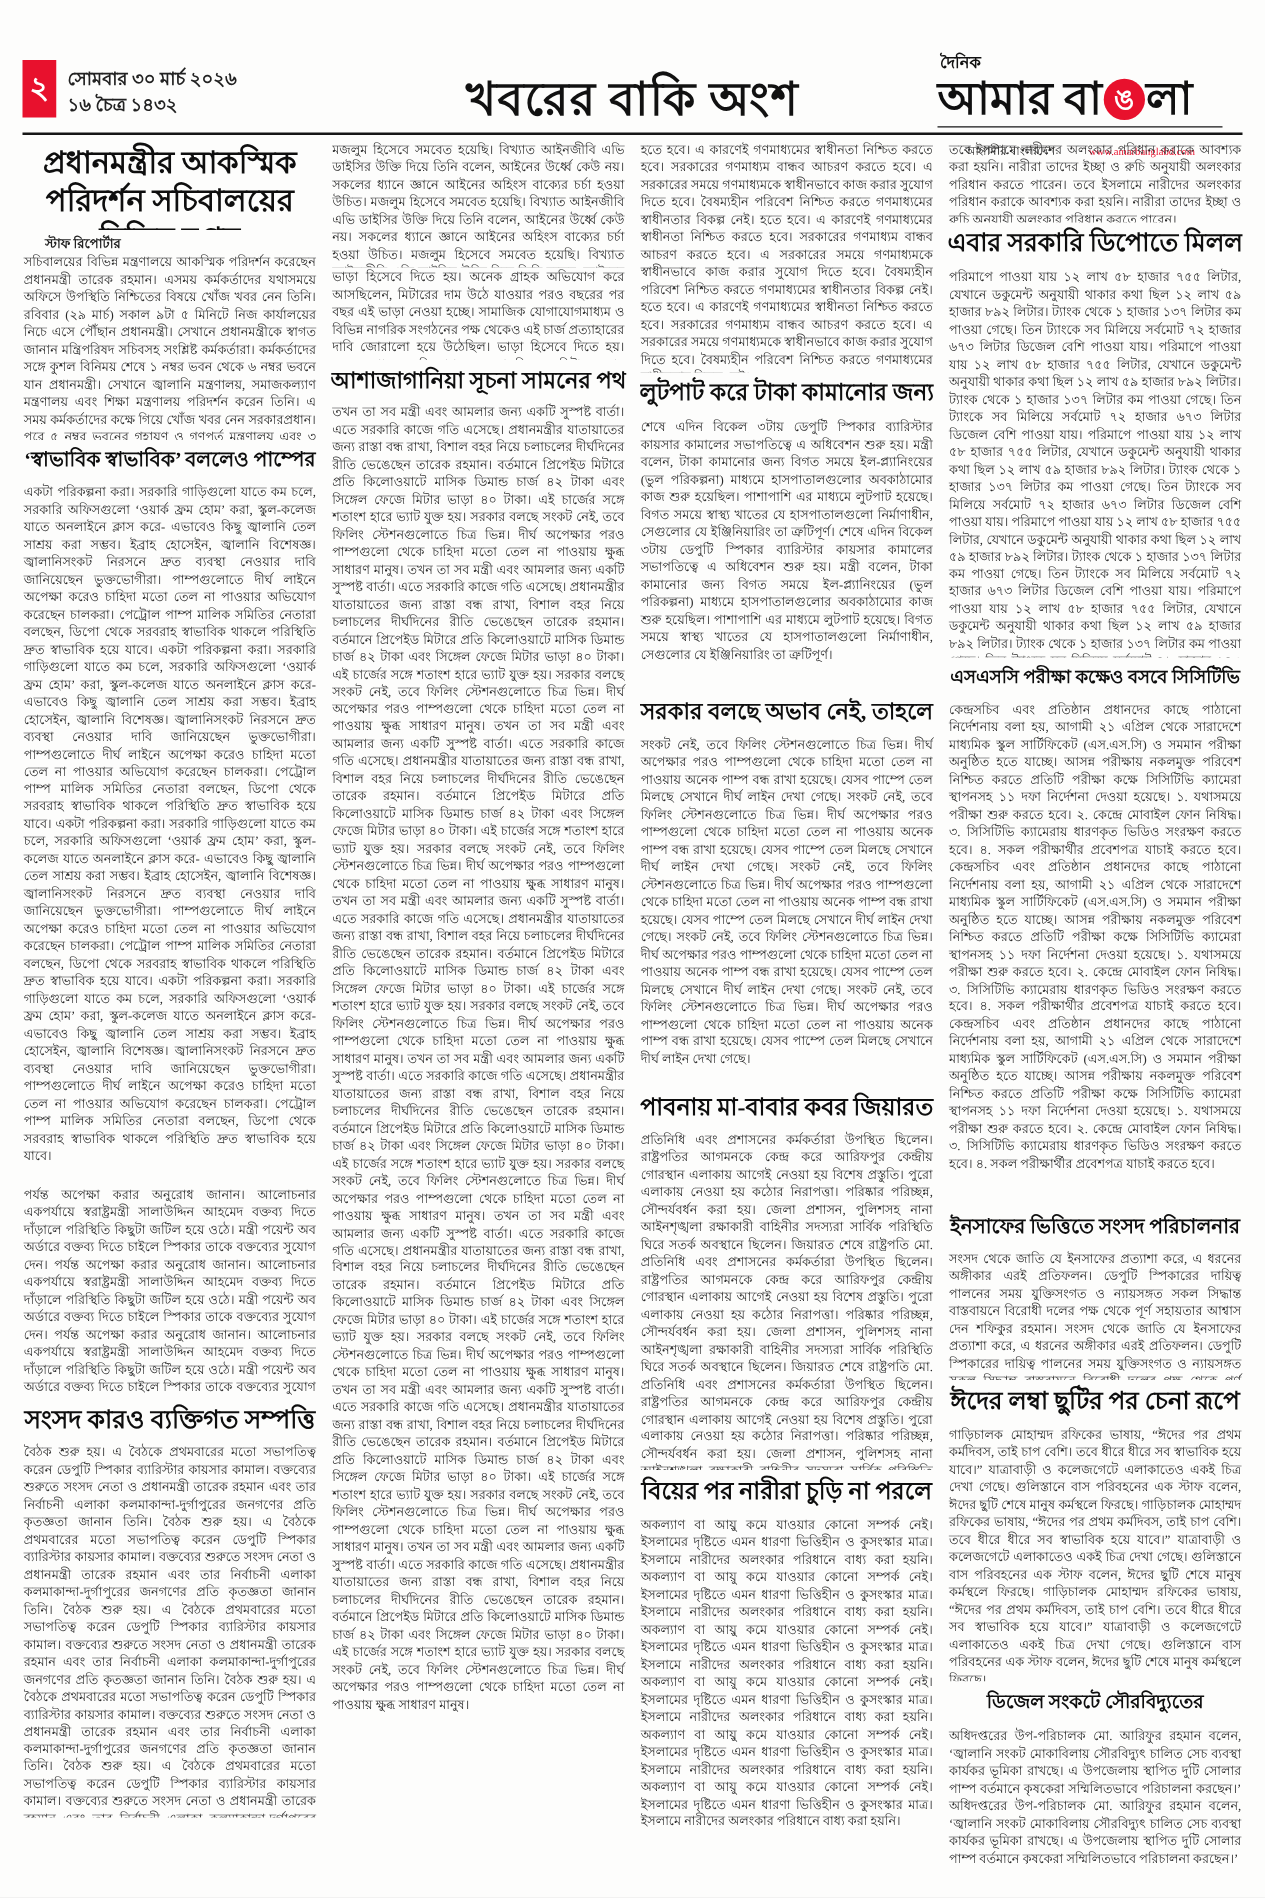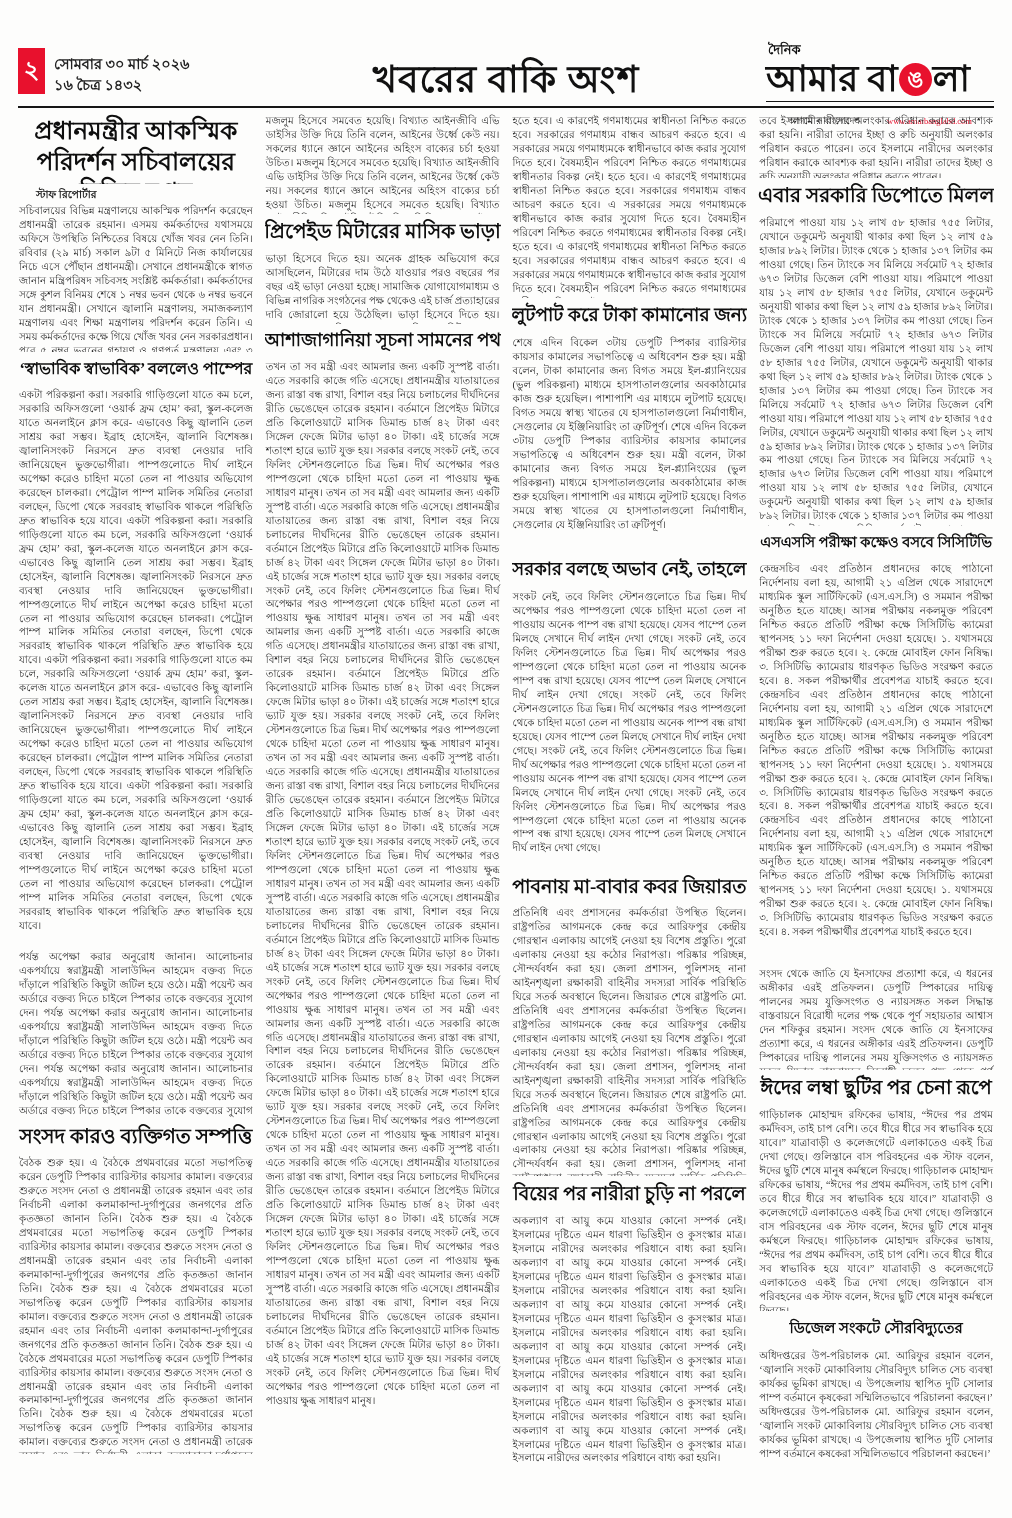--- a/index.html
+++ b/index.html
@@ -12,21 +12,21 @@
   .header { position:absolute; left:18px; right:18px; top:46px; height:62px; }
   .header-rule { position:absolute; left:18px; right:18px; top:106px; height:0;
                  border-top:2.5px solid #161616; }
   .pageno { position:absolute; left:0; top:2px; width:27px; height:46px;
             display:flex; align-items:center; justify-content:center;
             color:#fff; font-size:24px; font-weight:700; }
   .dateblock { position:absolute; left:36px; top:8px; font-size:14.5px; font-weight:700;
                line-height:1.45; color:#222; }
   .section-title { position:absolute; left:0; right:0; top:4px; text-align:center;
                    font-size:37px; font-weight:700; color:#111; letter-spacing:1px; }
-  .masthead { position:absolute; right:0; top:-6px; width:228px; }
+  .masthead { position:absolute; right:16px; top:-6px; width:228px; }
   .mast-top { font-size:13px; font-weight:700; color:#111; margin-left:2px; }
   .mast-main { font-size:36px; font-weight:700; color:#101010; line-height:1.05;
                display:flex; align-items:center; white-space:nowrap; }
   .mast-circle { display:inline-flex; width:33px; height:33px; border-radius:50%;
                  align-items:center; justify-content:center; color:#fff;
                  font-size:22px; font-weight:700; margin:0 1px; }
   .mast-under { border-top:1.5px solid #161616; margin-top:2px; padding-top:12px;
                 display:flex; justify-content:center; align-items:baseline;gap:27px; }
   .mast-sub { font-size:9.5px; color:#222; }
   .mast-site { font-size:8.5px; font-weight:400; }
@@ -80,21 +80,20 @@
         <div class="blk byline" style="height: 18px;">স্টাফ রিপোর্টার</div>
         <div class="blk bodytxt" style="height: 150px;">সচিবালয়ের বিভিন্ন মন্ত্রণালয়ে আকস্মিক পরিদর্শন করেছেন প্রধানমন্ত্রী তারেক রহমান। এসময় কর্মকর্তাদের যথাসময়ে অফিসে উপস্থিতি নিশ্চিতের বিষয়ে খোঁজ খবর নেন তিনি। রবিবার (২৯ মার্চ) সকাল ৯টা ৫ মিনিটে নিজ কার্যালয়ের নিচে এসে পৌঁছান প্রধানমন্ত্রী। সেখানে প্রধানমন্ত্রীকে স্বাগত জানান মন্ত্রিপরিষদ সচিবসহ সংশ্লিষ্ট কর্মকর্তারা। কর্মকর্তাদের সঙ্গে কুশল বিনিময় শেষে ১ নম্বর ভবন থেকে ৬ নম্বর ভবনে যান প্রধানমন্ত্রী। সেখানে জ্বালানি মন্ত্রণালয়, সমাজকল্যাণ মন্ত্রণালয় এবং শিক্ষা মন্ত্রণালয় পরিদর্শন করেন তিনি। এ সময় কর্মকর্তাদের কক্ষে গিয়ে খোঁজ খবর নেন সরকারপ্রধান। পরে ৫ নম্বর ভবনের গৃহায়ণ ও গণপূর্ত মন্ত্রণালয় এবং ৩ নম্বর ভবনের বাণিজ্য মন্ত্রণালয়ের বিভিন্ন দপ্তর পরিদর্শন করেন প্রধানমন্ত্রী। এরপর সকাল ১০ টায় নিজ কার্যালয়ে প্রবেশ করেন সরকারপ্রধান।</div>
         <div class="blk headline" style="height: 34px; font-size: 16px;">‘স্বাভাবিক স্বাভাবিক’ বললেও পাম্পের</div>
         <div class="blk bodytxt" style="height: 562px;">একটা পরিকল্পনা করা। সরকারি গাড়িগুলো যাতে কম চলে, সরকারি অফিসগুলো ‘ওয়ার্ক ফ্রম হোম’ করা, স্কুল-কলেজ যাতে অনলাইনে ক্লাস করে- এভাবেও কিছু জ্বালানি তেল সাশ্রয় করা সম্ভব। ইব্রাহ হোসেইন, জ্বালানি বিশেষজ্ঞ। জ্বালানিসংকট নিরসনে দ্রুত ব্যবস্থা নেওয়ার দাবি জানিয়েছেন ভুক্তভোগীরা। পাম্পগুলোতে দীর্ঘ লাইনে অপেক্ষা করেও চাহিদা মতো তেল না পাওয়ার অভিযোগ করেছেন চালকরা। পেট্রোল পাম্প মালিক সমিতির নেতারা বলছেন, ডিপো থেকে সরবরাহ স্বাভাবিক থাকলে পরিস্থিতি দ্রুত স্বাভাবিক হয়ে যাবে। একটা পরিকল্পনা করা। সরকারি গাড়িগুলো যাতে কম চলে, সরকারি অফিসগুলো ‘ওয়ার্ক ফ্রম হোম’ করা, স্কুল-কলেজ যাতে অনলাইনে ক্লাস করে- এভাবেও কিছু জ্বালানি তেল সাশ্রয় করা সম্ভব। ইব্রাহ হোসেইন, জ্বালানি বিশেষজ্ঞ। জ্বালানিসংকট নিরসনে দ্রুত ব্যবস্থা নেওয়ার দাবি জানিয়েছেন ভুক্তভোগীরা। পাম্পগুলোতে দীর্ঘ লাইনে অপেক্ষা করেও চাহিদা মতো তেল না পাওয়ার অভিযোগ করেছেন চালকরা। পেট্রোল পাম্প মালিক সমিতির নেতারা বলছেন, ডিপো থেকে সরবরাহ স্বাভাবিক থাকলে পরিস্থিতি দ্রুত স্বাভাবিক হয়ে যাবে। একটা পরিকল্পনা করা। সরকারি গাড়িগুলো যাতে কম চলে, সরকারি অফিসগুলো ‘ওয়ার্ক ফ্রম হোম’ করা, স্কুল-কলেজ যাতে অনলাইনে ক্লাস করে- এভাবেও কিছু জ্বালানি তেল সাশ্রয় করা সম্ভব। ইব্রাহ হোসেইন, জ্বালানি বিশেষজ্ঞ। জ্বালানিসংকট নিরসনে দ্রুত ব্যবস্থা নেওয়ার দাবি জানিয়েছেন ভুক্তভোগীরা। পাম্পগুলোতে দীর্ঘ লাইনে অপেক্ষা করেও চাহিদা মতো তেল না পাওয়ার অভিযোগ করেছেন চালকরা। পেট্রোল পাম্প মালিক সমিতির নেতারা বলছেন, ডিপো থেকে সরবরাহ স্বাভাবিক থাকলে পরিস্থিতি দ্রুত স্বাভাবিক হয়ে যাবে। একটা পরিকল্পনা করা। সরকারি গাড়িগুলো যাতে কম চলে, সরকারি অফিসগুলো ‘ওয়ার্ক ফ্রম হোম’ করা, স্কুল-কলেজ যাতে অনলাইনে ক্লাস করে- এভাবেও কিছু জ্বালানি তেল সাশ্রয় করা সম্ভব। ইব্রাহ হোসেইন, জ্বালানি বিশেষজ্ঞ। জ্বালানিসংকট নিরসনে দ্রুত ব্যবস্থা নেওয়ার দাবি জানিয়েছেন ভুক্তভোগীরা। পাম্পগুলোতে দীর্ঘ লাইনে অপেক্ষা করেও চাহিদা মতো তেল না পাওয়ার অভিযোগ করেছেন চালকরা। পেট্রোল পাম্প মালিক সমিতির নেতারা বলছেন, ডিপো থেকে সরবরাহ স্বাভাবিক থাকলে পরিস্থিতি দ্রুত স্বাভাবিক হয়ে যাবে।</div>
         <div class="blk bodytxt" style="height: 172px;">পর্যন্ত অপেক্ষা করার অনুরোধ জানান। আলোচনার একপর্যায়ে স্বরাষ্ট্রমন্ত্রী সালাউদ্দিন আহমেদ বক্তব্য দিতে দাঁড়ালে পরিস্থিতি কিছুটা জটিল হয়ে ওঠে। মন্ত্রী পয়েন্ট অব অর্ডারে বক্তব্য দিতে চাইলে স্পিকার তাকে বক্তব্যের সুযোগ দেন। পর্যন্ত অপেক্ষা করার অনুরোধ জানান। আলোচনার একপর্যায়ে স্বরাষ্ট্রমন্ত্রী সালাউদ্দিন আহমেদ বক্তব্য দিতে দাঁড়ালে পরিস্থিতি কিছুটা জটিল হয়ে ওঠে। মন্ত্রী পয়েন্ট অব অর্ডারে বক্তব্য দিতে চাইলে স্পিকার তাকে বক্তব্যের সুযোগ দেন। পর্যন্ত অপেক্ষা করার অনুরোধ জানান। আলোচনার একপর্যায়ে স্বরাষ্ট্রমন্ত্রী সালাউদ্দিন আহমেদ বক্তব্য দিতে দাঁড়ালে পরিস্থিতি কিছুটা জটিল হয়ে ওঠে। মন্ত্রী পয়েন্ট অব অর্ডারে বক্তব্য দিতে চাইলে স্পিকার তাকে বক্তব্যের সুযোগ দেন।</div>
         <div class="blk headline" style="height: 34px; font-size: 20px;">সংসদ কারও ব্যক্তিগত সম্পত্তি</div>
         <div class="blk bodytxt" style="height: 300px;">বৈঠক শুরু হয়। এ বৈঠকে প্রথমবারের মতো সভাপতিত্ব করেন ডেপুটি স্পিকার ব্যারিস্টার কায়সার কামাল। বক্তব্যের শুরুতে সংসদ নেতা ও প্রধানমন্ত্রী তারেক রহমান এবং তার নির্বাচনী এলাকা কলমাকান্দা-দুর্গাপুরের জনগণের প্রতি কৃতজ্ঞতা জানান তিনি। বৈঠক শুরু হয়। এ বৈঠকে প্রথমবারের মতো সভাপতিত্ব করেন ডেপুটি স্পিকার ব্যারিস্টার কায়সার কামাল। বক্তব্যের শুরুতে সংসদ নেতা ও প্রধানমন্ত্রী তারেক রহমান এবং তার নির্বাচনী এলাকা কলমাকান্দা-দুর্গাপুরের জনগণের প্রতি কৃতজ্ঞতা জানান তিনি। বৈঠক শুরু হয়। এ বৈঠকে প্রথমবারের মতো সভাপতিত্ব করেন ডেপুটি স্পিকার ব্যারিস্টার কায়সার কামাল। বক্তব্যের শুরুতে সংসদ নেতা ও প্রধানমন্ত্রী তারেক রহমান এবং তার নির্বাচনী এলাকা কলমাকান্দা-দুর্গাপুরের জনগণের প্রতি কৃতজ্ঞতা জানান তিনি। বৈঠক শুরু হয়। এ বৈঠকে প্রথমবারের মতো সভাপতিত্ব করেন ডেপুটি স্পিকার ব্যারিস্টার কায়সার কামাল। বক্তব্যের শুরুতে সংসদ নেতা ও প্রধানমন্ত্রী তারেক রহমান এবং তার নির্বাচনী এলাকা কলমাকান্দা-দুর্গাপুরের জনগণের প্রতি কৃতজ্ঞতা জানান তিনি। বৈঠক শুরু হয়। এ বৈঠকে প্রথমবারের মতো সভাপতিত্ব করেন ডেপুটি স্পিকার ব্যারিস্টার কায়সার কামাল। বক্তব্যের শুরুতে সংসদ নেতা ও প্রধানমন্ত্রী তারেক রহমান এবং তার নির্বাচনী এলাকা কলমাকান্দা-দুর্গাপুরের জনগণের প্রতি কৃতজ্ঞতা জানান তিনি।</div>
       </div>
       <div class="col">
         <div class="blk bodytxt" style="height: 102px;">মজলুম হিসেবে সমবেত হয়েছি। বিখ্যাত আইনজীবি এভি ডাইসির উক্তি দিয়ে তিনি বলেন, আইনের উর্ধ্বে কেউ নয়। সকলের ধ্যানে জ্ঞানে আইনের অহিংস বাক্যের চর্চা হওয়া উচিত। মজলুম হিসেবে সমবেত হয়েছি। বিখ্যাত আইনজীবি এভি ডাইসির উক্তি দিয়ে তিনি বলেন, আইনের উর্ধ্বে কেউ নয়। সকলের ধ্যানে জ্ঞানে আইনের অহিংস বাক্যের চর্চা হওয়া উচিত। মজলুম হিসেবে সমবেত হয়েছি। বিখ্যাত আইনজীবি এভি ডাইসির উক্তি দিয়ে তিনি বলেন, আইনের উর্ধ্বে কেউ নয়। সকলের ধ্যানে জ্ঞানে আইনের অহিংস বাক্যের চর্চা হওয়া উচিত।</div>
-        <div class="blk headline" style="height: 36px; font-size: 20px;">প্রিপেইড মিটারের মাসিক ভাড়া</div>
         <div class="blk bodytxt" style="height: 74px;">ভাড়া হিসেবে দিতে হয়। অনেক গ্রাহক অভিযোগ করে আসছিলেন, মিটারের দাম উঠে যাওয়ার পরও বছরের পর বছর এই ভাড়া নেওয়া হচ্ছে। সামাজিক যোগাযোগমাধ্যম ও বিভিন্ন নাগরিক সংগঠনের পক্ষ থেকেও এই চার্জ প্রত্যাহারের দাবি জোরালো হয়ে উঠেছিল। ভাড়া হিসেবে দিতে হয়। অনেক গ্রাহক অভিযোগ করে আসছিলেন, মিটারের দাম উঠে যাওয়ার পরও বছরের পর বছর এই ভাড়া নেওয়া হচ্ছে। সামাজিক যোগাযোগমাধ্যম ও বিভিন্ন নাগরিক সংগঠনের পক্ষ থেকেও এই চার্জ প্রত্যাহারের দাবি জোরালো হয়ে উঠেছিল।</div>
         <div class="blk headline" style="height: 34px; font-size: 18px;">আশাজাগানিয়া সূচনা সামনের পথ</div>
         <div class="blk bodytxt" style="height: 1090px;">তখন তা সব মন্ত্রী এবং আমলার জন্য একটি সুস্পষ্ট বার্তা। এতে সরকারি কাজে গতি এসেছে। প্রধানমন্ত্রীর যাতায়াতের জন্য রাস্তা বন্ধ রাখা, বিশাল বহর নিয়ে চলাচলের দীর্ঘদিনের রীতি ভেঙেছেন তারেক রহমান। বর্তমানে প্রিপেইড মিটারে প্রতি কিলোওয়াটে মাসিক ডিমান্ড চার্জ ৪২ টাকা এবং সিঙ্গেল ফেজে মিটার ভাড়া ৪০ টাকা। এই চার্জের সঙ্গে শতাংশ হারে ভ্যাট যুক্ত হয়। সরকার বলছে সংকট নেই, তবে ফিলিং স্টেশনগুলোতে চিত্র ভিন্ন। দীর্ঘ অপেক্ষার পরও পাম্পগুলো থেকে চাহিদা মতো তেল না পাওয়ায় ক্ষুব্ধ সাধারণ মানুষ। তখন তা সব মন্ত্রী এবং আমলার জন্য একটি সুস্পষ্ট বার্তা। এতে সরকারি কাজে গতি এসেছে। প্রধানমন্ত্রীর যাতায়াতের জন্য রাস্তা বন্ধ রাখা, বিশাল বহর নিয়ে চলাচলের দীর্ঘদিনের রীতি ভেঙেছেন তারেক রহমান। বর্তমানে প্রিপেইড মিটারে প্রতি কিলোওয়াটে মাসিক ডিমান্ড চার্জ ৪২ টাকা এবং সিঙ্গেল ফেজে মিটার ভাড়া ৪০ টাকা। এই চার্জের সঙ্গে শতাংশ হারে ভ্যাট যুক্ত হয়। সরকার বলছে সংকট নেই, তবে ফিলিং স্টেশনগুলোতে চিত্র ভিন্ন। দীর্ঘ অপেক্ষার পরও পাম্পগুলো থেকে চাহিদা মতো তেল না পাওয়ায় ক্ষুব্ধ সাধারণ মানুষ। তখন তা সব মন্ত্রী এবং আমলার জন্য একটি সুস্পষ্ট বার্তা। এতে সরকারি কাজে গতি এসেছে। প্রধানমন্ত্রীর যাতায়াতের জন্য রাস্তা বন্ধ রাখা, বিশাল বহর নিয়ে চলাচলের দীর্ঘদিনের রীতি ভেঙেছেন তারেক রহমান। বর্তমানে প্রিপেইড মিটারে প্রতি কিলোওয়াটে মাসিক ডিমান্ড চার্জ ৪২ টাকা এবং সিঙ্গেল ফেজে মিটার ভাড়া ৪০ টাকা। এই চার্জের সঙ্গে শতাংশ হারে ভ্যাট যুক্ত হয়। সরকার বলছে সংকট নেই, তবে ফিলিং স্টেশনগুলোতে চিত্র ভিন্ন। দীর্ঘ অপেক্ষার পরও পাম্পগুলো থেকে চাহিদা মতো তেল না পাওয়ায় ক্ষুব্ধ সাধারণ মানুষ। তখন তা সব মন্ত্রী এবং আমলার জন্য একটি সুস্পষ্ট বার্তা। এতে সরকারি কাজে গতি এসেছে। প্রধানমন্ত্রীর যাতায়াতের জন্য রাস্তা বন্ধ রাখা, বিশাল বহর নিয়ে চলাচলের দীর্ঘদিনের রীতি ভেঙেছেন তারেক রহমান। বর্তমানে প্রিপেইড মিটারে প্রতি কিলোওয়াটে মাসিক ডিমান্ড চার্জ ৪২ টাকা এবং সিঙ্গেল ফেজে মিটার ভাড়া ৪০ টাকা। এই চার্জের সঙ্গে শতাংশ হারে ভ্যাট যুক্ত হয়। সরকার বলছে সংকট নেই, তবে ফিলিং স্টেশনগুলোতে চিত্র ভিন্ন। দীর্ঘ অপেক্ষার পরও পাম্পগুলো থেকে চাহিদা মতো তেল না পাওয়ায় ক্ষুব্ধ সাধারণ মানুষ। তখন তা সব মন্ত্রী এবং আমলার জন্য একটি সুস্পষ্ট বার্তা। এতে সরকারি কাজে গতি এসেছে। প্রধানমন্ত্রীর যাতায়াতের জন্য রাস্তা বন্ধ রাখা, বিশাল বহর নিয়ে চলাচলের দীর্ঘদিনের রীতি ভেঙেছেন তারেক রহমান। বর্তমানে প্রিপেইড মিটারে প্রতি কিলোওয়াটে মাসিক ডিমান্ড চার্জ ৪২ টাকা এবং সিঙ্গেল ফেজে মিটার ভাড়া ৪০ টাকা। এই চার্জের সঙ্গে শতাংশ হারে ভ্যাট যুক্ত হয়। সরকার বলছে সংকট নেই, তবে ফিলিং স্টেশনগুলোতে চিত্র ভিন্ন। দীর্ঘ অপেক্ষার পরও পাম্পগুলো থেকে চাহিদা মতো তেল না পাওয়ায় ক্ষুব্ধ সাধারণ মানুষ। তখন তা সব মন্ত্রী এবং আমলার জন্য একটি সুস্পষ্ট বার্তা। এতে সরকারি কাজে গতি এসেছে। প্রধানমন্ত্রীর যাতায়াতের জন্য রাস্তা বন্ধ রাখা, বিশাল বহর নিয়ে চলাচলের দীর্ঘদিনের রীতি ভেঙেছেন তারেক রহমান। বর্তমানে প্রিপেইড মিটারে প্রতি কিলোওয়াটে মাসিক ডিমান্ড চার্জ ৪২ টাকা এবং সিঙ্গেল ফেজে মিটার ভাড়া ৪০ টাকা। এই চার্জের সঙ্গে শতাংশ হারে ভ্যাট যুক্ত হয়। সরকার বলছে সংকট নেই, তবে ফিলিং স্টেশনগুলোতে চিত্র ভিন্ন। দীর্ঘ অপেক্ষার পরও পাম্পগুলো থেকে চাহিদা মতো তেল না পাওয়ায় ক্ষুব্ধ সাধারণ মানুষ। তখন তা সব মন্ত্রী এবং আমলার জন্য একটি সুস্পষ্ট বার্তা। এতে সরকারি কাজে গতি এসেছে। প্রধানমন্ত্রীর যাতায়াতের জন্য রাস্তা বন্ধ রাখা, বিশাল বহর নিয়ে চলাচলের দীর্ঘদিনের রীতি ভেঙেছেন তারেক রহমান। বর্তমানে প্রিপেইড মিটারে প্রতি কিলোওয়াটে মাসিক ডিমান্ড চার্জ ৪২ টাকা এবং সিঙ্গেল ফেজে মিটার ভাড়া ৪০ টাকা। এই চার্জের সঙ্গে শতাংশ হারে ভ্যাট যুক্ত হয়। সরকার বলছে সংকট নেই, তবে ফিলিং স্টেশনগুলোতে চিত্র ভিন্ন। দীর্ঘ অপেক্ষার পরও পাম্পগুলো থেকে চাহিদা মতো তেল না পাওয়ায় ক্ষুব্ধ সাধারণ মানুষ। তখন তা সব মন্ত্রী এবং আমলার জন্য একটি সুস্পষ্ট বার্তা। এতে সরকারি কাজে গতি এসেছে। প্রধানমন্ত্রীর যাতায়াতের জন্য রাস্তা বন্ধ রাখা, বিশাল বহর নিয়ে চলাচলের দীর্ঘদিনের রীতি ভেঙেছেন তারেক রহমান। বর্তমানে প্রিপেইড মিটারে প্রতি কিলোওয়াটে মাসিক ডিমান্ড চার্জ ৪২ টাকা এবং সিঙ্গেল ফেজে মিটার ভাড়া ৪০ টাকা। এই চার্জের সঙ্গে শতাংশ হারে ভ্যাট যুক্ত হয়। সরকার বলছে সংকট নেই, তবে ফিলিং স্টেশনগুলোতে চিত্র ভিন্ন। দীর্ঘ অপেক্ষার পরও পাম্পগুলো থেকে চাহিদা মতো তেল না পাওয়ায় ক্ষুব্ধ সাধারণ মানুষ।</div>
       </div>
       <div class="col">
         <div class="blk bodytxt" style="height: 186px;">হতে হবে। এ কারণেই গণমাধ্যমের স্বাধীনতা নিশ্চিত করতে হবে। সরকারের গণমাধ্যম বান্ধব আচরণ করতে হবে। এ সরকারের সময়ে গণমাধ্যমকে স্বাধীনভাবে কাজ করার সুযোগ দিতে হবে। বৈষম্যহীন পরিবেশ নিশ্চিত করতে গণমাধ্যমের স্বাধীনতার বিকল্প নেই। হতে হবে। এ কারণেই গণমাধ্যমের স্বাধীনতা নিশ্চিত করতে হবে। সরকারের গণমাধ্যম বান্ধব আচরণ করতে হবে। এ সরকারের সময়ে গণমাধ্যমকে স্বাধীনভাবে কাজ করার সুযোগ দিতে হবে। বৈষম্যহীন পরিবেশ নিশ্চিত করতে গণমাধ্যমের স্বাধীনতার বিকল্প নেই। হতে হবে। এ কারণেই গণমাধ্যমের স্বাধীনতা নিশ্চিত করতে হবে। সরকারের গণমাধ্যম বান্ধব আচরণ করতে হবে। এ সরকারের সময়ে গণমাধ্যমকে স্বাধীনভাবে কাজ করার সুযোগ দিতে হবে। বৈষম্যহীন পরিবেশ নিশ্চিত করতে গণমাধ্যমের স্বাধীনতার বিকল্প নেই।</div>
         <div class="blk headline" style="height: 36px; font-size: 18.5px;">লুটপাট করে টাকা কামানোর জন্য</div>
         <div class="blk bodytxt" style="height: 218px;">শেষে এদিন বিকেল ৩টায় ডেপুটি স্পিকার ব্যারিস্টার কায়সার কামালের সভাপতিত্বে এ অধিবেশন শুরু হয়। মন্ত্রী বলেন, টাকা কামানোর জন্য বিগত সময়ে ইল-প্ল্যানিংয়ের (ভুল পরিকল্পনা) মাধ্যমে হাসপাতালগুলোর অবকাঠামোর কাজ শুরু হয়েছিল। পাশাপাশি এর মাধ্যমে লুটপাট হয়েছে। বিগত সময়ে স্বাস্থ্য খাতের যে হাসপাতালগুলো নির্মাণাধীন, সেগুলোর যে ইঞ্জিনিয়ারিং তা ত্রুটিপূর্ণ। শেষে এদিন বিকেল ৩টায় ডেপুটি স্পিকার ব্যারিস্টার কায়সার কামালের সভাপতিত্বে এ অধিবেশন শুরু হয়। মন্ত্রী বলেন, টাকা কামানোর জন্য বিগত সময়ে ইল-প্ল্যানিংয়ের (ভুল পরিকল্পনা) মাধ্যমে হাসপাতালগুলোর অবকাঠামোর কাজ শুরু হয়েছিল। পাশাপাশি এর মাধ্যমে লুটপাট হয়েছে। বিগত সময়ে স্বাস্থ্য খাতের যে হাসপাতালগুলো নির্মাণাধীন, সেগুলোর যে ইঞ্জিনিয়ারিং তা ত্রুটিপূর্ণ।</div>
         <div class="blk headline" style="height: 36px; font-size: 18px;">সরকার বলছে অভাব নেই, তাহলে</div>
         <div class="blk bodytxt" style="height: 282px;">সংকট নেই, তবে ফিলিং স্টেশনগুলোতে চিত্র ভিন্ন। দীর্ঘ অপেক্ষার পরও পাম্পগুলো থেকে চাহিদা মতো তেল না পাওয়ায় অনেক পাম্প বন্ধ রাখা হয়েছে। যেসব পাম্পে তেল মিলছে সেখানে দীর্ঘ লাইন দেখা গেছে। সংকট নেই, তবে ফিলিং স্টেশনগুলোতে চিত্র ভিন্ন। দীর্ঘ অপেক্ষার পরও পাম্পগুলো থেকে চাহিদা মতো তেল না পাওয়ায় অনেক পাম্প বন্ধ রাখা হয়েছে। যেসব পাম্পে তেল মিলছে সেখানে দীর্ঘ লাইন দেখা গেছে। সংকট নেই, তবে ফিলিং স্টেশনগুলোতে চিত্র ভিন্ন। দীর্ঘ অপেক্ষার পরও পাম্পগুলো থেকে চাহিদা মতো তেল না পাওয়ায় অনেক পাম্প বন্ধ রাখা হয়েছে। যেসব পাম্পে তেল মিলছে সেখানে দীর্ঘ লাইন দেখা গেছে। সংকট নেই, তবে ফিলিং স্টেশনগুলোতে চিত্র ভিন্ন। দীর্ঘ অপেক্ষার পরও পাম্পগুলো থেকে চাহিদা মতো তেল না পাওয়ায় অনেক পাম্প বন্ধ রাখা হয়েছে। যেসব পাম্পে তেল মিলছে সেখানে দীর্ঘ লাইন দেখা গেছে। সংকট নেই, তবে ফিলিং স্টেশনগুলোতে চিত্র ভিন্ন। দীর্ঘ অপেক্ষার পরও পাম্পগুলো থেকে চাহিদা মতো তেল না পাওয়ায় অনেক পাম্প বন্ধ রাখা হয়েছে। যেসব পাম্পে তেল মিলছে সেখানে দীর্ঘ লাইন দেখা গেছে।</div>
@@ -102,20 +101,21 @@
         <div class="blk bodytxt" style="height: 272px;">প্রতিনিধি এবং প্রশাসনের কর্মকর্তারা উপস্থিত ছিলেন। রাষ্ট্রপতির আগমনকে কেন্দ্র করে আরিফপুর কেন্দ্রীয় গোরস্থান এলাকায় আগেই নেওয়া হয় বিশেষ প্রস্তুতি। পুরো এলাকায় নেওয়া হয় কঠোর নিরাপত্তা। পরিষ্কার পরিচ্ছন্ন, সৌন্দর্যবর্ধন করা হয়। জেলা প্রশাসন, পুলিশসহ নানা আইনশৃঙ্খলা রক্ষাকারী বাহিনীর সদস্যরা সার্বিক পরিস্থিতি ঘিরে সতর্ক অবস্থানে ছিলেন। জিয়ারত শেষে রাষ্ট্রপতি মো. প্রতিনিধি এবং প্রশাসনের কর্মকর্তারা উপস্থিত ছিলেন। রাষ্ট্রপতির আগমনকে কেন্দ্র করে আরিফপুর কেন্দ্রীয় গোরস্থান এলাকায় আগেই নেওয়া হয় বিশেষ প্রস্তুতি। পুরো এলাকায় নেওয়া হয় কঠোর নিরাপত্তা। পরিষ্কার পরিচ্ছন্ন, সৌন্দর্যবর্ধন করা হয়। জেলা প্রশাসন, পুলিশসহ নানা আইনশৃঙ্খলা রক্ষাকারী বাহিনীর সদস্যরা সার্বিক পরিস্থিতি ঘিরে সতর্ক অবস্থানে ছিলেন। জিয়ারত শেষে রাষ্ট্রপতি মো. প্রতিনিধি এবং প্রশাসনের কর্মকর্তারা উপস্থিত ছিলেন। রাষ্ট্রপতির আগমনকে কেন্দ্র করে আরিফপুর কেন্দ্রীয় গোরস্থান এলাকায় আগেই নেওয়া হয় বিশেষ প্রস্তুতি। পুরো এলাকায় নেওয়া হয় কঠোর নিরাপত্তা। পরিষ্কার পরিচ্ছন্ন, সৌন্দর্যবর্ধন করা হয়। জেলা প্রশাসন, পুলিশসহ নানা আইনশৃঙ্খলা রক্ষাকারী বাহিনীর সদস্যরা সার্বিক পরিস্থিতি ঘিরে সতর্ক অবস্থানে ছিলেন। জিয়ারত শেষে রাষ্ট্রপতি মো.</div>
         <div class="blk headline" style="height: 36px; font-size: 19px;">বিয়ের পর নারীরা চুড়ি না পরলে</div>
         <div class="blk bodytxt" style="height: 250px;">অকল্যাণ বা আয়ু কমে যাওয়ার কোনো সম্পর্ক নেই। ইসলামের দৃষ্টিতে এমন ধারণা ভিত্তিহীন ও কুসংস্কার মাত্র। ইসলামে নারীদের অলংকার পরিধানে বাধ্য করা হয়নি। অকল্যাণ বা আয়ু কমে যাওয়ার কোনো সম্পর্ক নেই। ইসলামের দৃষ্টিতে এমন ধারণা ভিত্তিহীন ও কুসংস্কার মাত্র। ইসলামে নারীদের অলংকার পরিধানে বাধ্য করা হয়নি। অকল্যাণ বা আয়ু কমে যাওয়ার কোনো সম্পর্ক নেই। ইসলামের দৃষ্টিতে এমন ধারণা ভিত্তিহীন ও কুসংস্কার মাত্র। ইসলামে নারীদের অলংকার পরিধানে বাধ্য করা হয়নি। অকল্যাণ বা আয়ু কমে যাওয়ার কোনো সম্পর্ক নেই। ইসলামের দৃষ্টিতে এমন ধারণা ভিত্তিহীন ও কুসংস্কার মাত্র। ইসলামে নারীদের অলংকার পরিধানে বাধ্য করা হয়নি। অকল্যাণ বা আয়ু কমে যাওয়ার কোনো সম্পর্ক নেই। ইসলামের দৃষ্টিতে এমন ধারণা ভিত্তিহীন ও কুসংস্কার মাত্র। ইসলামে নারীদের অলংকার পরিধানে বাধ্য করা হয়নি। অকল্যাণ বা আয়ু কমে যাওয়ার কোনো সম্পর্ক নেই। ইসলামের দৃষ্টিতে এমন ধারণা ভিত্তিহীন ও কুসংস্কার মাত্র। ইসলামে নারীদের অলংকার পরিধানে বাধ্য করা হয়নি।</div>
       </div>
       <div class="col">
         <div class="blk bodytxt" style="height: 66px;">তবে ইসলামে নারীদের অলংকার পরিধান করাকে আবশ্যক করা হয়নি। নারীরা তাদের ইচ্ছা ও রুচি অনুযায়ী অলংকার পরিধান করতে পারেন। তবে ইসলামে নারীদের অলংকার পরিধান করাকে আবশ্যক করা হয়নি। নারীরা তাদের ইচ্ছা ও রুচি অনুযায়ী অলংকার পরিধান করতে পারেন।</div>
         <div class="blk headline" style="height: 36px; font-size: 20px;">এবার সরকারি ডিপোতে মিলল</div>
         <div class="blk bodytxt" style="height: 312px;">পরিমাপে পাওয়া যায় ১২ লাখ ৫৮ হাজার ৭৫৫ লিটার, যেখানে ডকুমেন্ট অনুযায়ী থাকার কথা ছিল ১২ লাখ ৫৯ হাজার ৮৯২ লিটার। ট্যাংক থেকে ১ হাজার ১৩৭ লিটার কম পাওয়া গেছে। তিন ট্যাংকে সব মিলিয়ে সর্বমোট ৭২ হাজার ৬৭৩ লিটার ডিজেল বেশি পাওয়া যায়। পরিমাপে পাওয়া যায় ১২ লাখ ৫৮ হাজার ৭৫৫ লিটার, যেখানে ডকুমেন্ট অনুযায়ী থাকার কথা ছিল ১২ লাখ ৫৯ হাজার ৮৯২ লিটার। ট্যাংক থেকে ১ হাজার ১৩৭ লিটার কম পাওয়া গেছে। তিন ট্যাংকে সব মিলিয়ে সর্বমোট ৭২ হাজার ৬৭৩ লিটার ডিজেল বেশি পাওয়া যায়। পরিমাপে পাওয়া যায় ১২ লাখ ৫৮ হাজার ৭৫৫ লিটার, যেখানে ডকুমেন্ট অনুযায়ী থাকার কথা ছিল ১২ লাখ ৫৯ হাজার ৮৯২ লিটার। ট্যাংক থেকে ১ হাজার ১৩৭ লিটার কম পাওয়া গেছে। তিন ট্যাংকে সব মিলিয়ে সর্বমোট ৭২ হাজার ৬৭৩ লিটার ডিজেল বেশি পাওয়া যায়। পরিমাপে পাওয়া যায় ১২ লাখ ৫৮ হাজার ৭৫৫ লিটার, যেখানে ডকুমেন্ট অনুযায়ী থাকার কথা ছিল ১২ লাখ ৫৯ হাজার ৮৯২ লিটার। ট্যাংক থেকে ১ হাজার ১৩৭ লিটার কম পাওয়া গেছে। তিন ট্যাংকে সব মিলিয়ে সর্বমোট ৭২ হাজার ৬৭৩ লিটার ডিজেল বেশি পাওয়া যায়। পরিমাপে পাওয়া যায় ১২ লাখ ৫৮ হাজার ৭৫৫ লিটার, যেখানে ডকুমেন্ট অনুযায়ী থাকার কথা ছিল ১২ লাখ ৫৯ হাজার ৮৯২ লিটার। ট্যাংক থেকে ১ হাজার ১৩৭ লিটার কম পাওয়া গেছে। তিন ট্যাংকে সব মিলিয়ে সর্বমোট ৭২ হাজার ৬৭৩ লিটার ডিজেল বেশি পাওয়া যায়।</div>
         <div class="blk headline" style="height: 34px; font-size: 14.5px;">এসএসসি পরীক্ষা কক্ষেও বসবে সিসিটিভি</div>
         <div class="blk bodytxt" style="height: 405px;">কেন্দ্রসচিব এবং প্রতিষ্ঠান প্রধানদের কাছে পাঠানো নির্দেশনায় বলা হয়, আগামী ২১ এপ্রিল থেকে সারাদেশে মাধ্যমিক স্কুল সার্টিফিকেট (এস.এস.সি) ও সমমান পরীক্ষা অনুষ্ঠিত হতে যাচ্ছে। আসন্ন পরীক্ষায় নকলমুক্ত পরিবেশ নিশ্চিত করতে প্রতিটি পরীক্ষা কক্ষে সিসিটিভি ক্যামেরা স্থাপনসহ ১১ দফা নির্দেশনা দেওয়া হয়েছে। ১. যথাসময়ে পরীক্ষা শুরু করতে হবে। ২. কেন্দ্রে মোবাইল ফোন নিষিদ্ধ। ৩. সিসিটিভি ক্যামেরায় ধারণকৃত ভিডিও সংরক্ষণ করতে হবে। ৪. সকল পরীক্ষার্থীর প্রবেশপত্র যাচাই করতে হবে। কেন্দ্রসচিব এবং প্রতিষ্ঠান প্রধানদের কাছে পাঠানো নির্দেশনায় বলা হয়, আগামী ২১ এপ্রিল থেকে সারাদেশে মাধ্যমিক স্কুল সার্টিফিকেট (এস.এস.সি) ও সমমান পরীক্ষা অনুষ্ঠিত হতে যাচ্ছে। আসন্ন পরীক্ষায় নকলমুক্ত পরিবেশ নিশ্চিত করতে প্রতিটি পরীক্ষা কক্ষে সিসিটিভি ক্যামেরা স্থাপনসহ ১১ দফা নির্দেশনা দেওয়া হয়েছে। ১. যথাসময়ে পরীক্ষা শুরু করতে হবে। ২. কেন্দ্রে মোবাইল ফোন নিষিদ্ধ। ৩. সিসিটিভি ক্যামেরায় ধারণকৃত ভিডিও সংরক্ষণ করতে হবে। ৪. সকল পরীক্ষার্থীর প্রবেশপত্র যাচাই করতে হবে। কেন্দ্রসচিব এবং প্রতিষ্ঠান প্রধানদের কাছে পাঠানো নির্দেশনায় বলা হয়, আগামী ২১ এপ্রিল থেকে সারাদেশে মাধ্যমিক স্কুল সার্টিফিকেট (এস.এস.সি) ও সমমান পরীক্ষা অনুষ্ঠিত হতে যাচ্ছে। আসন্ন পরীক্ষায় নকলমুক্ত পরিবেশ নিশ্চিত করতে প্রতিটি পরীক্ষা কক্ষে সিসিটিভি ক্যামেরা স্থাপনসহ ১১ দফা নির্দেশনা দেওয়া হয়েছে। ১. যথাসময়ে পরীক্ষা শুরু করতে হবে। ২. কেন্দ্রে মোবাইল ফোন নিষিদ্ধ। ৩. সিসিটিভি ক্যামেরায় ধারণকৃত ভিডিও সংরক্ষণ করতে হবে। ৪. সকল পরীক্ষার্থীর প্রবেশপত্র যাচাই করতে হবে।</div>
+        <div class="blk headline" style="height: 34px; font-size: 16px;">ইনসাফের ভিত্তিতে সংসদ পরিচালনার</div>
         <div class="blk bodytxt" style="height: 105px;">সংসদ থেকে জাতি যে ইনসাফের প্রত্যাশা করে, এ ধরনের অঙ্গীকার এরই প্রতিফলন। ডেপুটি স্পিকারের দায়িত্ব পালনের সময় যুক্তিসংগত ও ন্যায়সঙ্গত সকল সিদ্ধান্ত বাস্তবায়নে বিরোধী দলের পক্ষ থেকে পূর্ণ সহায়তার আশ্বাস দেন শফিকুর রহমান। সংসদ থেকে জাতি যে ইনসাফের প্রত্যাশা করে, এ ধরনের অঙ্গীকার এরই প্রতিফলন। ডেপুটি স্পিকারের দায়িত্ব পালনের সময় যুক্তিসংগত ও ন্যায়সঙ্গত সকল সিদ্ধান্ত বাস্তবায়নে বিরোধী দলের পক্ষ থেকে পূর্ণ সহায়তার আশ্বাস দেন শফিকুর রহমান।</div>
         <div class="blk headline" style="height: 36px; font-size: 19.5px;">ঈদের লম্বা ছুটির পর চেনা রূপে</div>
         <div class="blk bodytxt" style="height: 205px;">গাড়িচালক মোহাম্মদ রফিকের ভাষায়, “ঈদের পর প্রথম কর্মদিবস, তাই চাপ বেশি। তবে ধীরে ধীরে সব স্বাভাবিক হয়ে যাবে।” যাত্রাবাড়ী ও কলেজগেটে এলাকাতেও একই চিত্র দেখা গেছে। গুলিস্তানে বাস পরিবহনের এক স্টাফ বলেন, ঈদের ছুটি শেষে মানুষ কর্মস্থলে ফিরছে। গাড়িচালক মোহাম্মদ রফিকের ভাষায়, “ঈদের পর প্রথম কর্মদিবস, তাই চাপ বেশি। তবে ধীরে ধীরে সব স্বাভাবিক হয়ে যাবে।” যাত্রাবাড়ী ও কলেজগেটে এলাকাতেও একই চিত্র দেখা গেছে। গুলিস্তানে বাস পরিবহনের এক স্টাফ বলেন, ঈদের ছুটি শেষে মানুষ কর্মস্থলে ফিরছে। গাড়িচালক মোহাম্মদ রফিকের ভাষায়, “ঈদের পর প্রথম কর্মদিবস, তাই চাপ বেশি। তবে ধীরে ধীরে সব স্বাভাবিক হয়ে যাবে।” যাত্রাবাড়ী ও কলেজগেটে এলাকাতেও একই চিত্র দেখা গেছে। গুলিস্তানে বাস পরিবহনের এক স্টাফ বলেন, ঈদের ছুটি শেষে মানুষ কর্মস্থলে ফিরছে।</div>
         <div class="blk headline" style="height: 36px; font-size: 15px;">ডিজেল সংকটে সৌরবিদ্যুতের</div>
         <div class="blk bodytxt" style="height: 110px;">অধিদপ্তরের উপ-পরিচালক মো. আরিফুর রহমান বলেন, ‘জ্বালানি সংকট মোকাবিলায় সৌরবিদ্যুৎ চালিত সেচ ব্যবস্থা কার্যকর ভূমিকা রাখছে। এ উপজেলায় স্থাপিত দুটি সোলার পাম্প বর্তমানে কৃষকেরা সম্মিলিতভাবে পরিচালনা করছেন।’ অধিদপ্তরের উপ-পরিচালক মো. আরিফুর রহমান বলেন, ‘জ্বালানি সংকট মোকাবিলায় সৌরবিদ্যুৎ চালিত সেচ ব্যবস্থা কার্যকর ভূমিকা রাখছে। এ উপজেলায় স্থাপিত দুটি সোলার পাম্প বর্তমানে কৃষকেরা সম্মিলিতভাবে পরিচালনা করছেন।’</div>
       </div>
     </div>
 
 </div>
 

